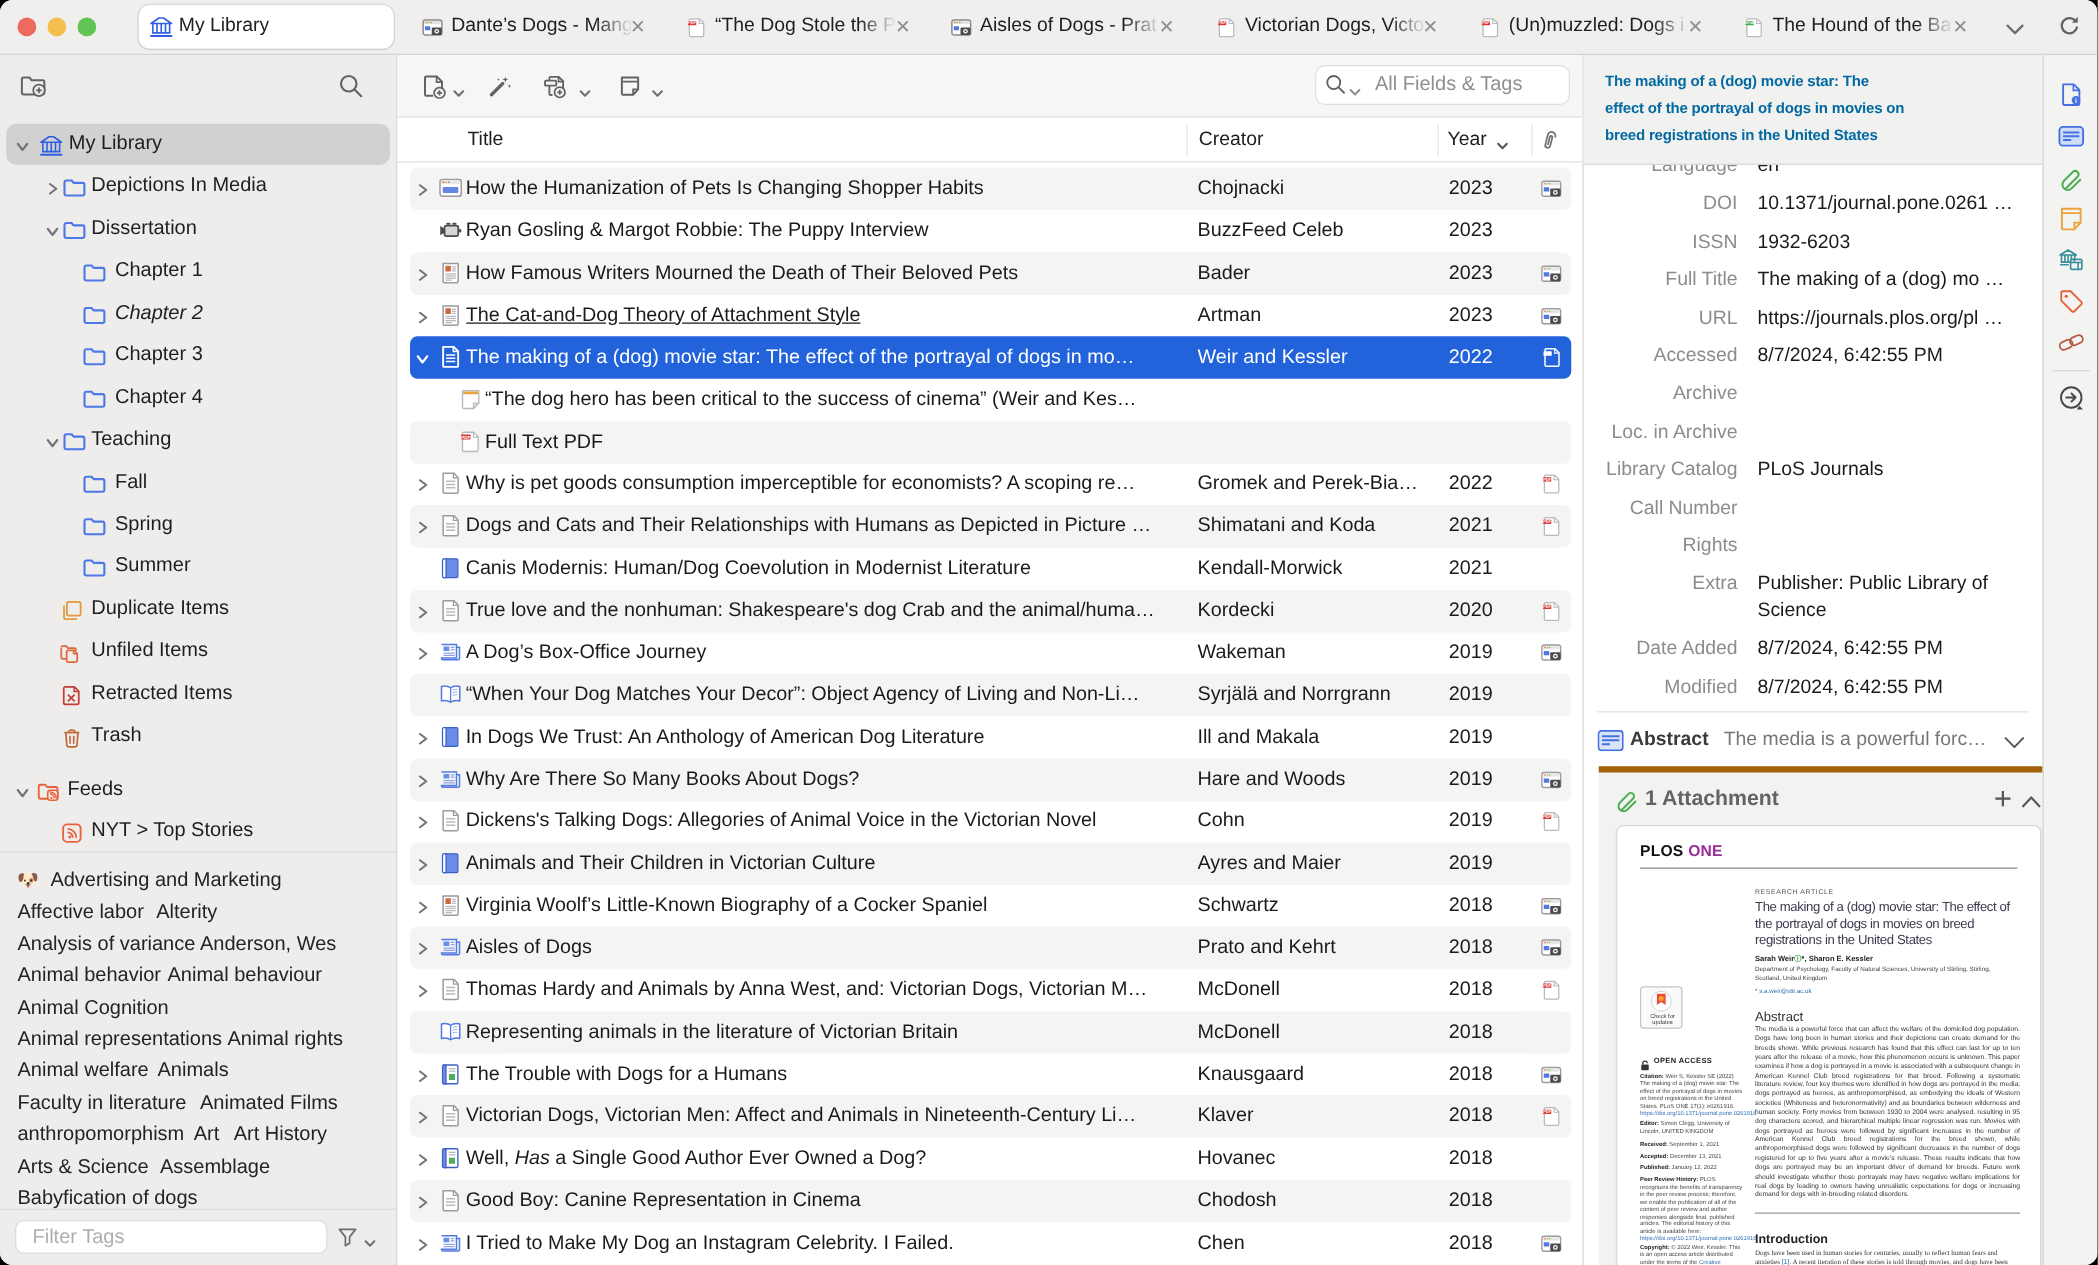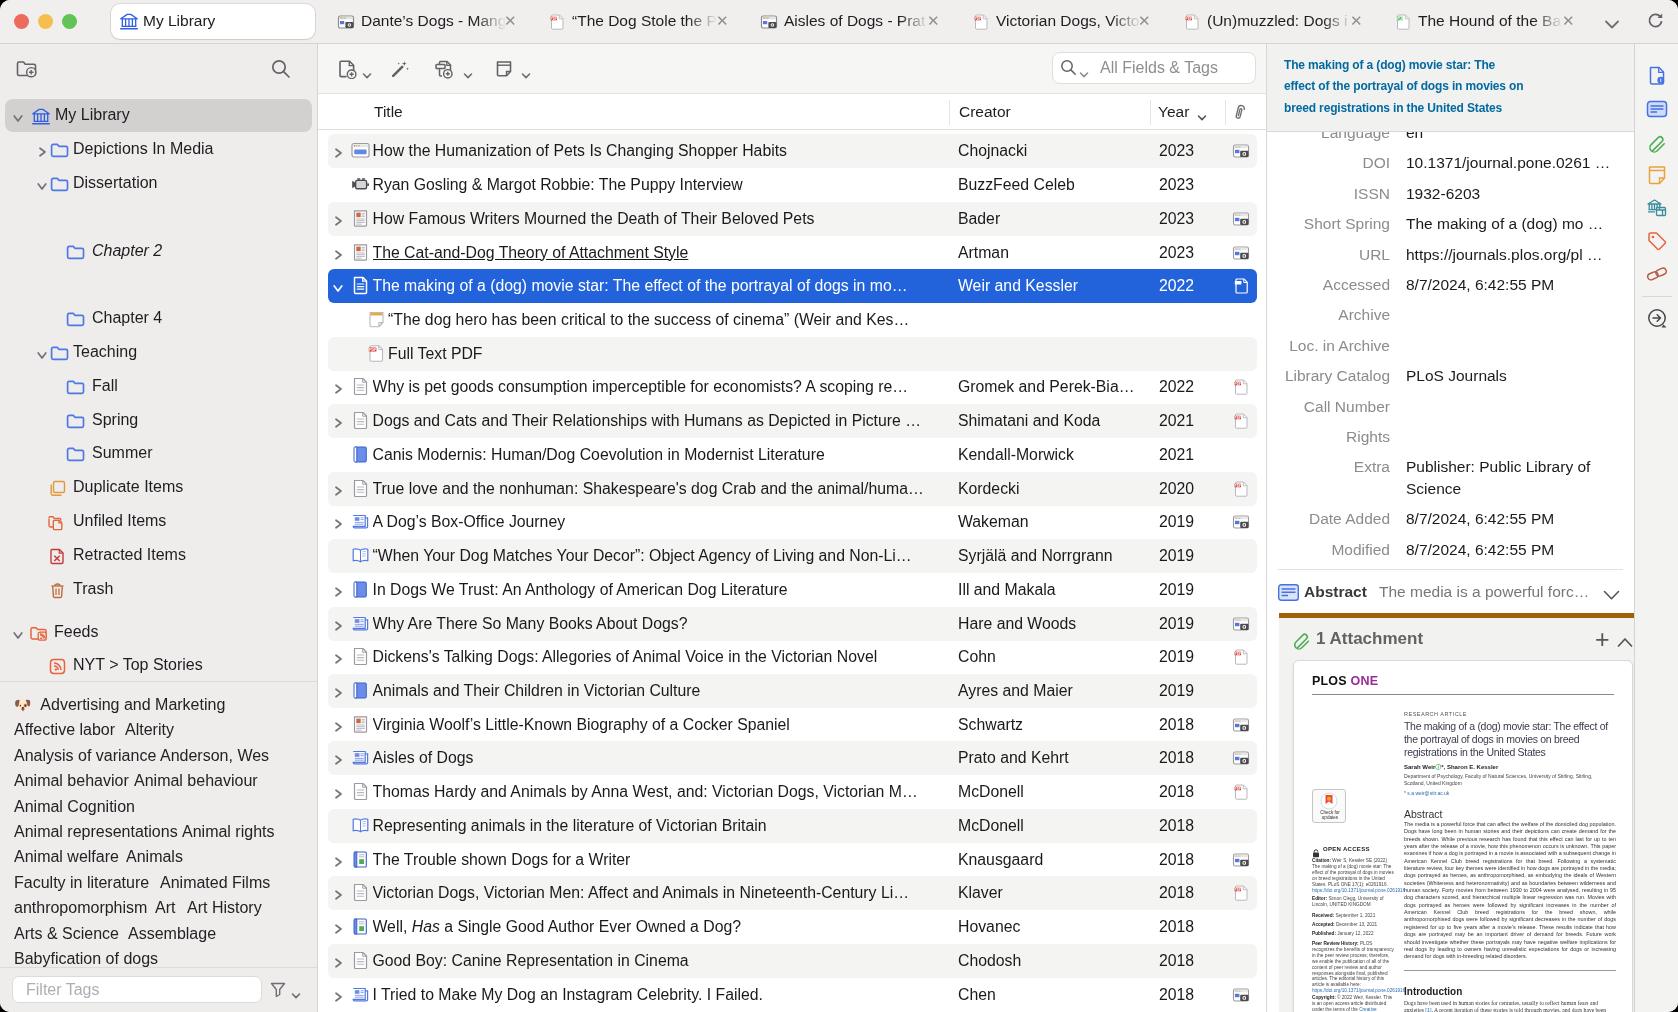--- a/index.html
+++ b/index.html
@@ -155,25 +155,37 @@
       </div>
       <div class="srow" style="top:123px;">
         <span class="twty" style="left:36px;"><svg width="12" height="12" viewBox="0 0 12 12" style="">
             <path d="M2.2 4 L6 9 L9.8 4" fill="none" stroke="#72727a" stroke-width="1.7" stroke-linecap="round" stroke-linejoin="round"></path>
           </svg></span>
         <span class="sic" style="left:50px;"><svg width="19" height="19" viewBox="0 0 19 19" style="">
             <path d="M1.6 5 Q1.6 3.4 3.2 3.4 L7.3 3.4 L8.9 5.3 L16 5.3 Q17.5 5.3 17.5 6.8 L17.5 13.8 Q17.5 15.4 16 15.4 L3.2 15.4 Q1.6 15.4 1.6 13.8 Z" fill="none" stroke="#4d78e6" stroke-width="1.7" stroke-linejoin="round"></path>
           </svg></span>
         <span class="lbl" style="left:73px;">Dissertation</span>
       </div>
+      <div class="srow" style="top:157px;">
+        <span class="sic" style="left:66px;"><svg width="19" height="19" viewBox="0 0 19 19" style="">
+            <path d="M1.6 5 Q1.6 3.4 3.2 3.4 L7.3 3.4 L8.9 5.3 L16 5.3 Q17.5 5.3 17.5 6.8 L17.5 13.8 Q17.5 15.4 16 15.4 L3.2 15.4 Q1.6 15.4 1.6 13.8 Z" fill="none" stroke="#4d78e6" stroke-width="1.7" stroke-linejoin="round"></path>
+          </svg></span>
+        <span class="lbl" style="left:92px;">Chapter 1</span>
+      </div>
       <div class="srow" style="top:191px;font-style:italic;">
         <span class="sic" style="left:66px;"><svg width="19" height="19" viewBox="0 0 19 19" style="">
             <path d="M1.6 5 Q1.6 3.4 3.2 3.4 L7.3 3.4 L8.9 5.3 L16 5.3 Q17.5 5.3 17.5 6.8 L17.5 13.8 Q17.5 15.4 16 15.4 L3.2 15.4 Q1.6 15.4 1.6 13.8 Z" fill="none" stroke="#4d78e6" stroke-width="1.7" stroke-linejoin="round"></path>
           </svg></span>
         <span class="lbl" style="left:92px;">Chapter 2</span>
+      </div>
+      <div class="srow" style="top:224px;">
+        <span class="sic" style="left:66px;"><svg width="19" height="19" viewBox="0 0 19 19" style="">
+            <path d="M1.6 5 Q1.6 3.4 3.2 3.4 L7.3 3.4 L8.9 5.3 L16 5.3 Q17.5 5.3 17.5 6.8 L17.5 13.8 Q17.5 15.4 16 15.4 L3.2 15.4 Q1.6 15.4 1.6 13.8 Z" fill="none" stroke="#4d78e6" stroke-width="1.7" stroke-linejoin="round"></path>
+          </svg></span>
+        <span class="lbl" style="left:92px;">Chapter 3</span>
       </div>
       <div class="srow" style="top:258px;">
         <span class="sic" style="left:66px;"><svg width="19" height="19" viewBox="0 0 19 19" style="">
             <path d="M1.6 5 Q1.6 3.4 3.2 3.4 L7.3 3.4 L8.9 5.3 L16 5.3 Q17.5 5.3 17.5 6.8 L17.5 13.8 Q17.5 15.4 16 15.4 L3.2 15.4 Q1.6 15.4 1.6 13.8 Z" fill="none" stroke="#4d78e6" stroke-width="1.7" stroke-linejoin="round"></path>
           </svg></span>
         <span class="lbl" style="left:92px;">Chapter 4</span>
       </div>
       <div class="srow" style="top:292px;">
         <span class="twty" style="left:36px;"><svg width="12" height="12" viewBox="0 0 12 12" style="">
             <path d="M2.2 4 L6 9 L9.8 4" fill="none" stroke="#72727a" stroke-width="1.7" stroke-linecap="round" stroke-linejoin="round"></path>
@@ -685,21 +697,21 @@
         <div class="rowtxt" style="left:841px;top:764.9px;">2018</div>
         <div class="abs" style="left:14px;top:809.6px;"><svg width="12" height="12" viewBox="0 0 12 12" style="">
             <path d="M4 2.2 L9 6 L4 9.8" fill="none" stroke="#747479" stroke-width="1.7" stroke-linecap="round" stroke-linejoin="round"></path>
           </svg></div>
         <div class="abs" style="left:33px;top:805.6px;"><svg width="19" height="19" viewBox="0 0 19 19" style="">
             <path d="M4 2 L14.2 2 Q15.3 2 15.3 3.1 L15.3 15.9 Q15.3 17 14.2 17 L4 17 Z" fill="#fff" stroke="#3c60c8" stroke-width="1.1"></path>
     <path d="M4 2 Q3 2 3 3.1 L3 15.9 Q3 17 4 17 L5.8 17 L5.8 2 Z" fill="#6b8ce8" stroke="#3c60c8" stroke-width="1"></path>
     <rect x="8.2" y="9.2" width="4.8" height="4.8" fill="#4fae54"></rect>
     <path d="M8 4.8 H13.4 M8 6.8 H13.4" stroke="#b9b9be" stroke-width="1"></path>
           </svg></div>
-        <div class="rowtxt" style="left:54.5px;top:798.6px;width:558px;">The Trouble shown Dogs for a Writer</div>
+        <div class="rowtxt" style="left:54.5px;top:798.6px;width:558px;">The Trouble with Dogs for a Humans</div>
         <div class="rowtxt" style="left:640px;top:798.6px;width:183px;">Knausgaard</div>
         <div class="rowtxt" style="left:841px;top:798.6px;">2018</div>
         <div class="abs" style="left:914px;top:806.6px;"><svg width="18" height="18" viewBox="0 0 18 18" style="">
             <rect x="1.5" y="3" width="15" height="12" rx="1.8" fill="#fff" stroke="#9a9aa0" stroke-width="1.1"></rect>
     <rect x="2.2" y="3.7" width="13.6" height="2.6" rx="1" fill="#e8e7e6"></rect>
     <circle cx="4" cy="5" r="0.6" fill="#e25c50"></circle>
             <circle cx="5.9" cy="5" r="0.6" fill="#e2a33c"></circle>
             <circle cx="7.8" cy="5" r="0.6" fill="#69b95c"></circle>
     <rect x="3" y="7.8" width="4.4" height="3.4" fill="#5378e0"></rect>
     <rect x="8.2" y="8.8" width="8.3" height="6.2" rx="1" fill="#4a4a4f"></rect>
@@ -772,21 +784,21 @@
           </svg></div>
       </div>
     </div>
     <div id="rpanel">
       <div class="flab" style="right:243px;top:80.0px;">Language</div>
       <div class="fval" style="left:139px;top:80.0px;">en</div>
       <div class="flab" style="right:243px;top:110.4px;">DOI</div>
       <div class="fval" style="left:139px;top:110.4px;">10.1371/journal.pone.0261 …</div>
       <div class="flab" style="right:243px;top:140.8px;">ISSN</div>
       <div class="fval" style="left:139px;top:140.8px;">1932-6203</div>
-      <div class="flab" style="right:243px;top:171.2px;">Short Spring</div>
+      <div class="flab" style="right:243px;top:171.2px;">Full Title</div>
       <div class="fval" style="left:139px;top:171.2px;">The making of a (dog) mo …</div>
       <div class="flab" style="right:243px;top:201.6px;">URL</div>
       <div class="fval" style="left:139px;top:201.6px;">https://journals.plos.org/pl …</div>
       <div class="flab" style="right:243px;top:232.0px;">Accessed</div>
       <div class="fval" style="left:139px;top:232.0px;">8/7/2024, 6:42:55 PM</div>
       <div class="flab" style="right:243px;top:262.4px;">Archive</div>
       <div class="flab" style="right:243px;top:292.8px;">Loc. in Archive</div>
       <div class="flab" style="right:243px;top:323.2px;">Library Catalog</div>
       <div class="fval" style="left:139px;top:323.2px;">PLoS Journals</div>
       <div class="flab" style="right:243px;top:353.6px;">Call Number</div>

